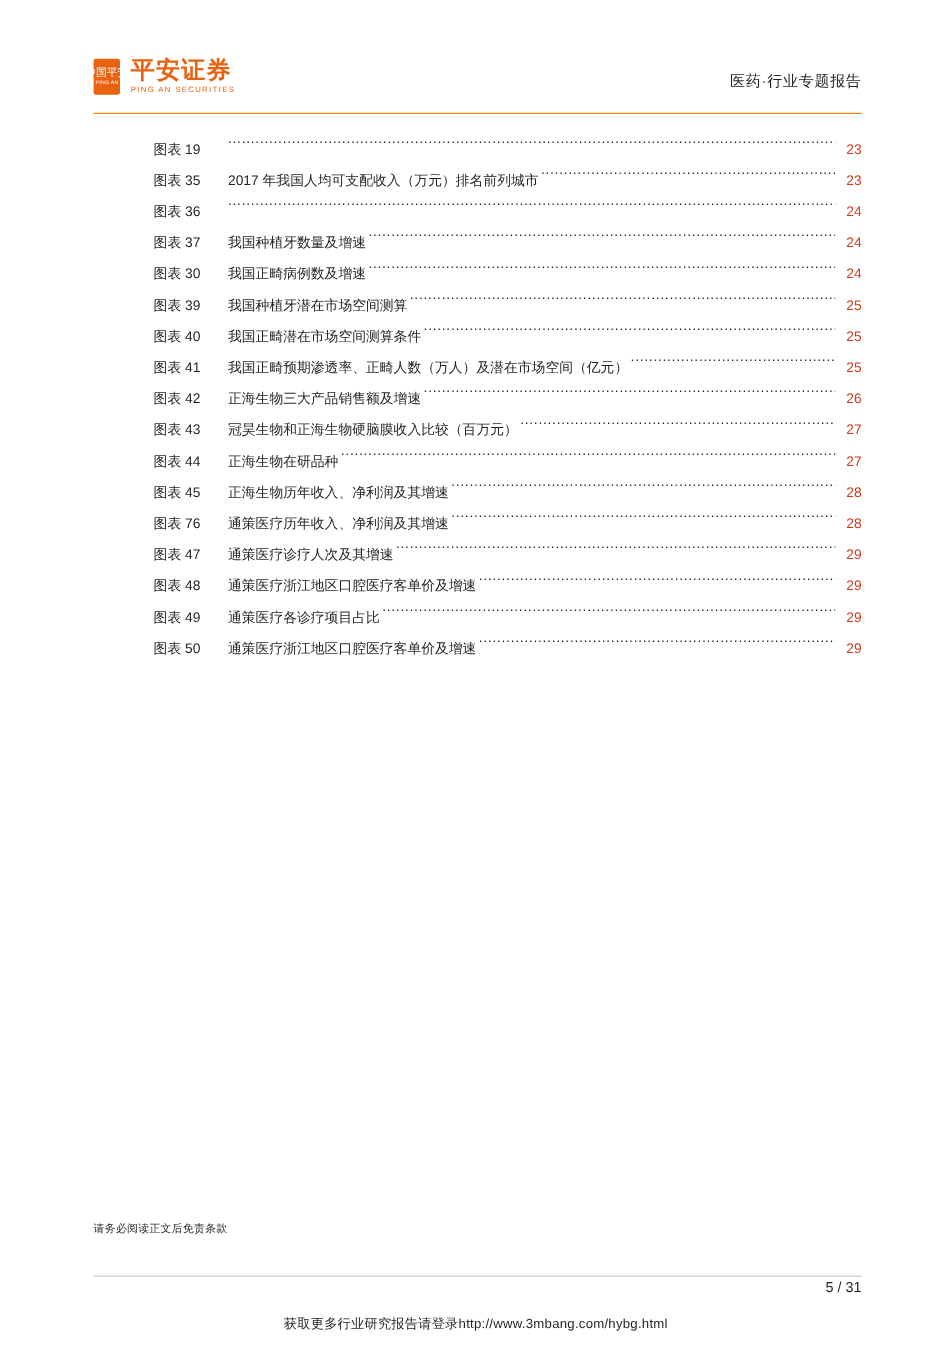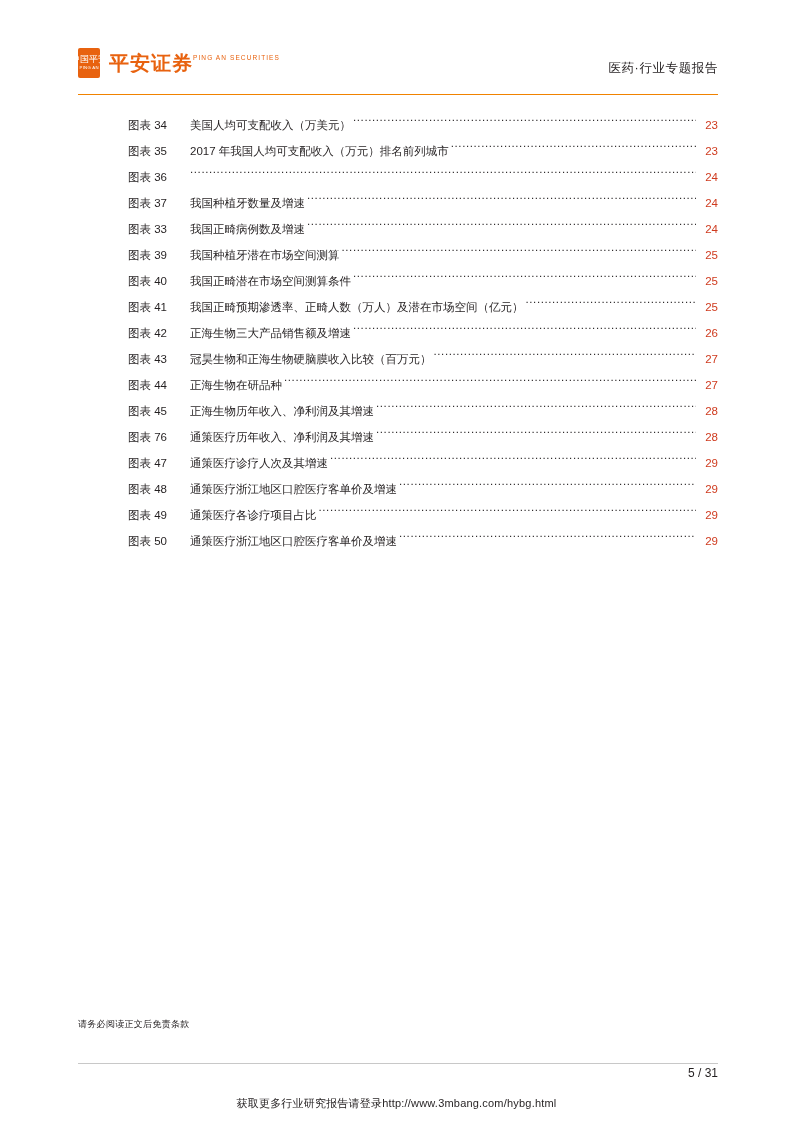--- a/index.html
+++ b/index.html
@@ -60,20 +60,21 @@
   }
   .logo-mark .lm-en {
     font-size: 4.5px;
     letter-spacing: 0.3px;
     white-space: nowrap;
     transform: scale(0.95);
   }
   .logo-text {
     margin-left: 9px;
     display: flex;
+    flex-direction: column;
     justify-content: flex-end;
   }
   .logo-text .lt-cn {
     font-size: 20px;
     font-weight: bold;
     color: #e8620f;
     letter-spacing: 1px;
     line-height: 1.1;
   }
   .logo-text .lt-en {
@@ -200,22 +201,21 @@
         <span class="lt-cn">平安证券</span>
         <span class="lt-en">PING AN SECURITIES</span>
       </div>
     </div>
     <div class="header-right">医药·行业专题报告</div>
   </div>
   <div class="header-rule"></div>
 
   <div class="toc">
       <div class="toc-row">
-        <span class="toc-label">图表 34</span>
-        <span class="toc-title">美国人均可支配收入（万美元）</span>
+        <span class="toc-label">图表 19</span>
         <span class="toc-dots"></span>
         <span class="toc-page">23</span>
       </div>
       <div class="toc-row">
         <span class="toc-label">图表 35</span>
         <span class="toc-title">2017 年我国人均可支配收入（万元）排名前列城市</span>
         <span class="toc-dots"></span>
         <span class="toc-page">23</span>
       </div>
       <div class="toc-row">
@@ -223,21 +223,21 @@
         <span class="toc-dots"></span>
         <span class="toc-page">24</span>
       </div>
       <div class="toc-row">
         <span class="toc-label">图表 37</span>
         <span class="toc-title">我国种植牙数量及增速</span>
         <span class="toc-dots"></span>
         <span class="toc-page">24</span>
       </div>
       <div class="toc-row">
-        <span class="toc-label">图表 33</span>
+        <span class="toc-label">图表 30</span>
         <span class="toc-title">我国正畸病例数及增速</span>
         <span class="toc-dots"></span>
         <span class="toc-page">24</span>
       </div>
       <div class="toc-row">
         <span class="toc-label">图表 39</span>
         <span class="toc-title">我国种植牙潜在市场空间测算</span>
         <span class="toc-dots"></span>
         <span class="toc-page">25</span>
       </div>

